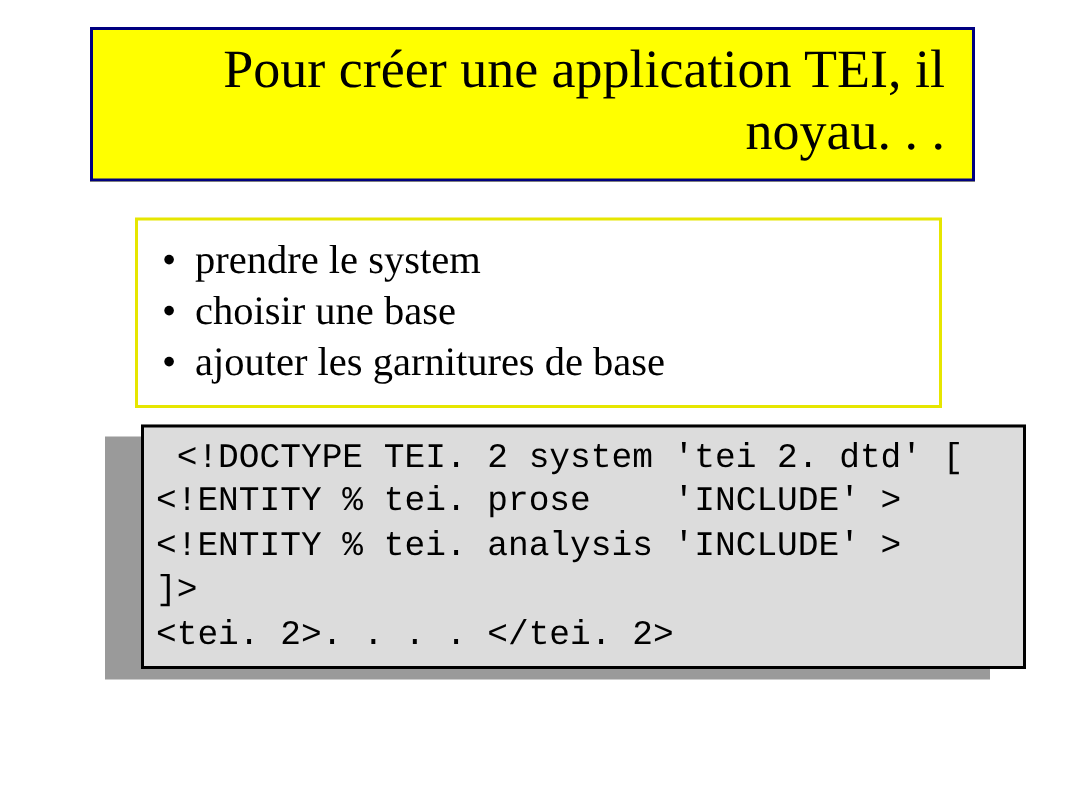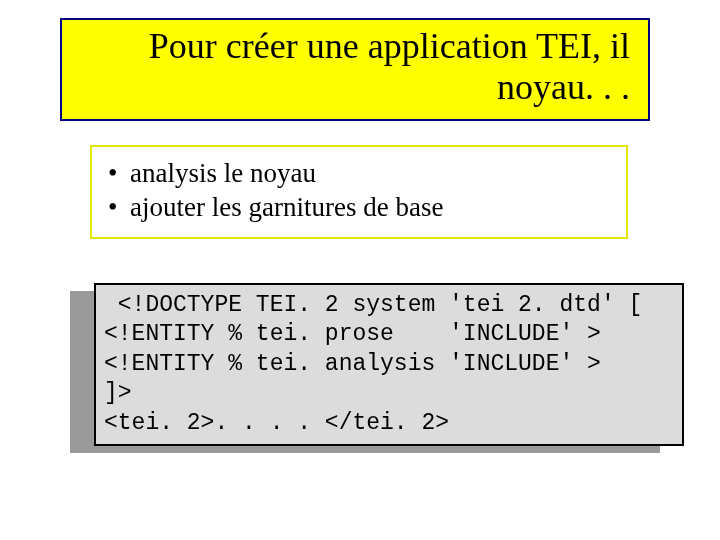--- a/index.html
+++ b/index.html
@@ -88,21 +88,22 @@
 <body>
 
 <div class="slide">
 
   <div class="title-box">
     <span>Pour créer une application TEI, il noyau. . .</span>
   </div>
 
   <div class="bullets-box">
     <ul class="bullets">
-      <li>analysis le noyau</li>
+      <li>prendre le system</li>
+      <li>choisir une base</li>
       <li>ajouter les garnitures de base</li>
     </ul>
   </div>
 
   <div class="code-wrap">
     <div class="code-shadow"></div>
     <div class="code-box"> &lt;!DOCTYPE TEI. 2 system 'tei 2. dtd' [
 &lt;!ENTITY % tei. prose    'INCLUDE' &gt;
 &lt;!ENTITY % tei. analysis 'INCLUDE' &gt;
 ]&gt;

